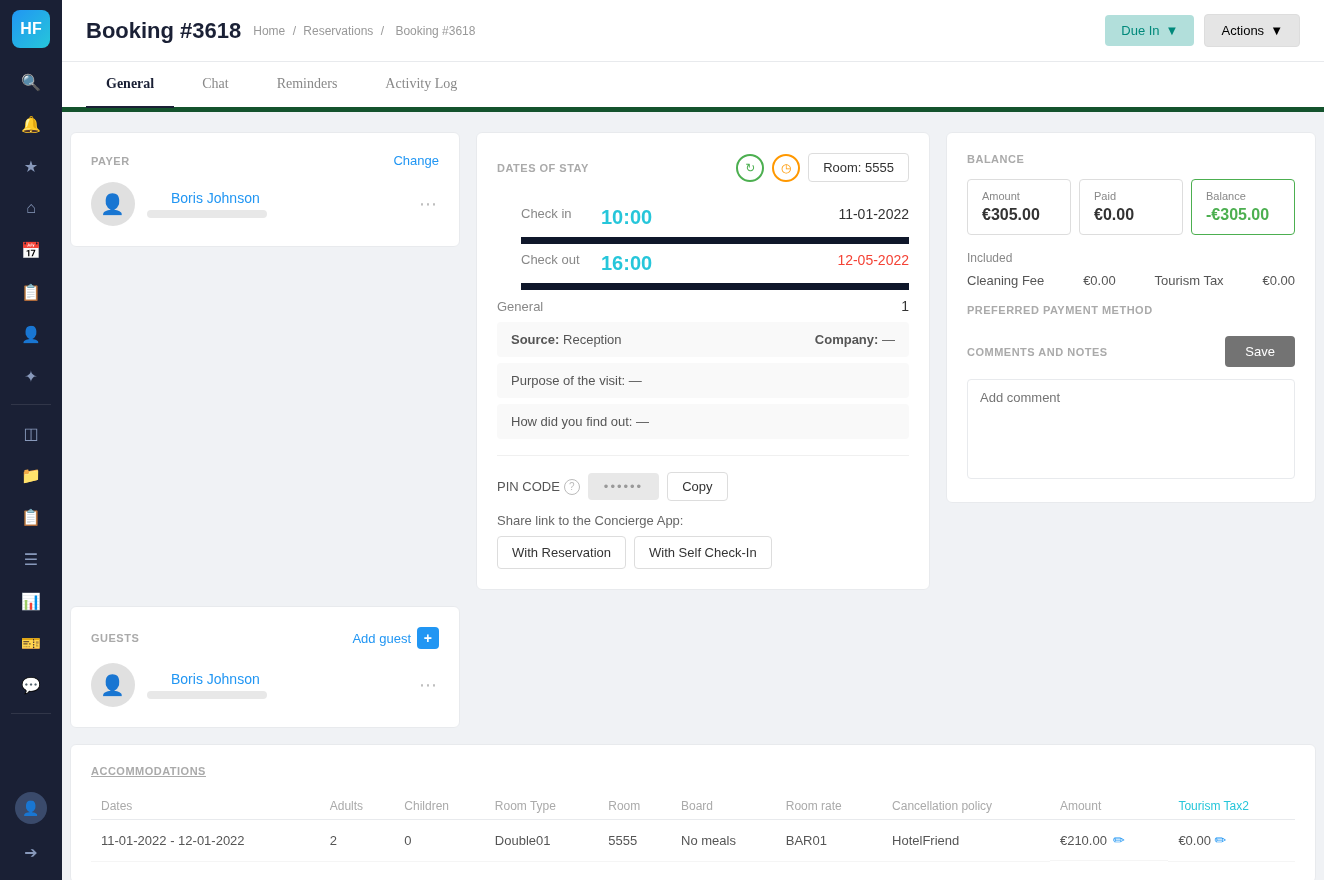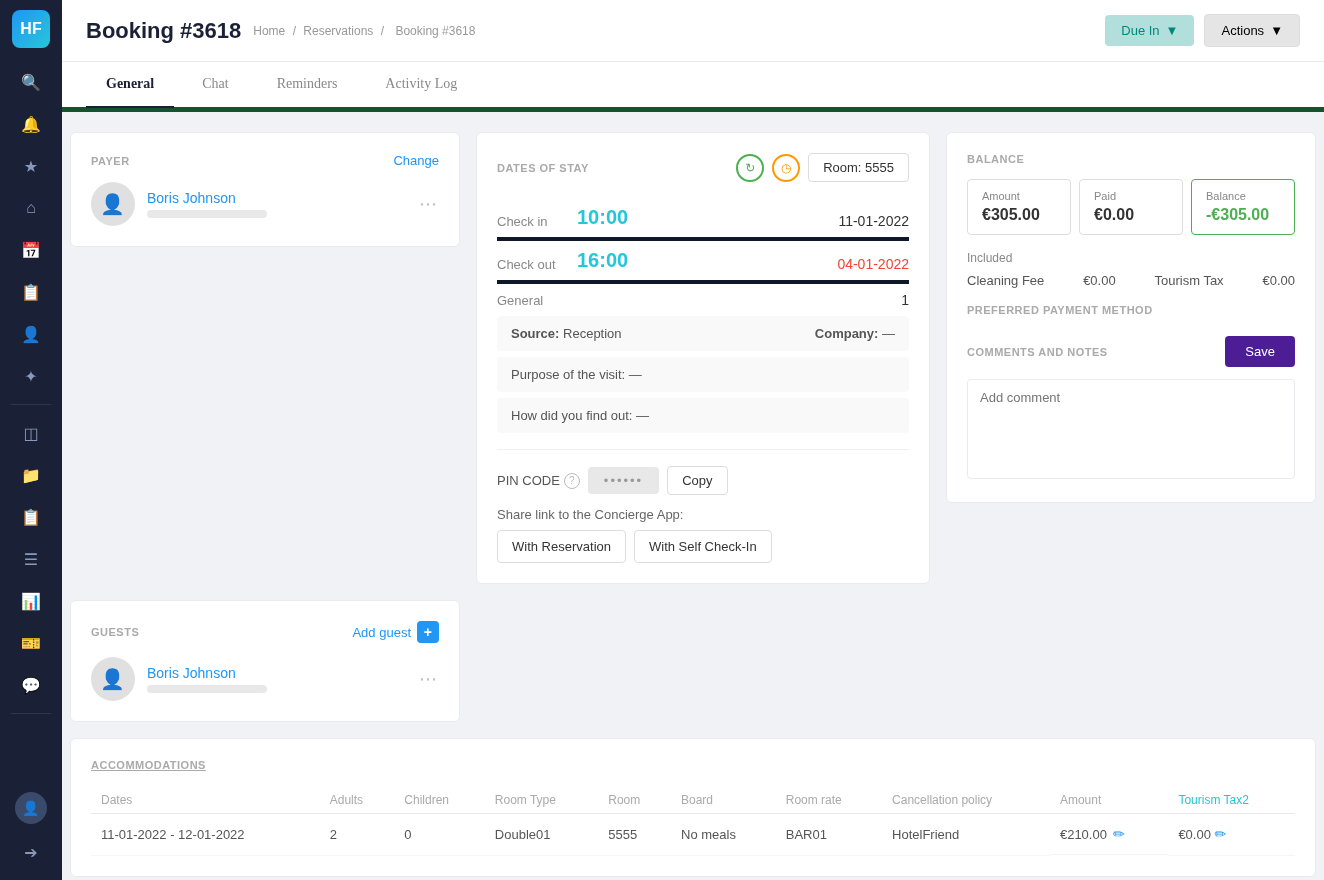--- a/index.html
+++ b/index.html
@@ -166,21 +166,21 @@
       gap: 12px;
     }
     .avatar-circle {
       width: 44px; height: 44px; border-radius: 50%;
       background: #e0e0e0;
       display: flex; align-items: center; justify-content: center;
       color: #999; font-size: 20px;
       flex-shrink: 0;
     }
     .person-info { flex: 1; }
-    .person-name { color: #2196f3; font-size: 14px; font-weight: 500; margin-bottom: 4px; }
+    .person-name { color: #2196f3; font-size: 14px; font-weight: 500; margin-bottom: 4px; margin-left: 24px; }
     .person-sub { height: 8px; background: #e8e8e8; border-radius: 4px; width: 120px; }
     .dots-menu { color: #bbb; font-size: 18px; cursor: pointer; letter-spacing: 2px; }
 
     
     .card-stay { flex: 1; min-width: 0; }
     .stay-header {
       display: flex;
       align-items: center;
       gap: 8px;
       margin-bottom: 16px;
@@ -197,23 +197,24 @@
     .room-badge {
       background: #fff;
       border: 1px solid #ddd;
       border-radius: 4px;
       padding: 6px 14px;
       font-size: 13px;
       font-weight: 500;
     }
     .stay-row {
       display: flex;
-      align-items: flex-end;
+      align-items: flex-start;
       padding: 8px 0;
-      border-bottom: 4px solid #0f172a;
+      border-bottom: 7px solid #0f172a;
+      margin-left: 24px;
     }
     .stay-row:last-child { border-bottom: none; }
     .stay-row-label { color: #888; font-size: 13px; width: 80px; }
     .stay-row-time { color: #26c6da; font-size: 20px; font-weight: 700; width: 80px; }
     .stay-row-date { color: #333; font-size: 14px; flex: 1; text-align: right; }
     .stay-row-date.red { color: #f44336; }
     .nights-row {
       display: flex; align-items: center; justify-content: space-between;
       padding: 8px 0;
     }
@@ -303,21 +304,21 @@
     .included-row { display: flex; justify-content: space-between; font-size: 13px; color: #555; margin-bottom: 4px; }
     .preferred-label { font-size: 11px; color: #aaa; font-weight: 600; text-transform: uppercase; letter-spacing: 0.5px; margin-top: 16px; }
     .comments-header {
       display: flex;
       justify-content: space-between;
       align-items: center;
       margin-bottom: 12px;
     }
     .comments-title { font-size: 11px; color: #aaa; font-weight: 600; text-transform: uppercase; letter-spacing: 0.5px; }
     .btn-save {
-      background: #4c1d95;
+      background: #737373;
       color: #fff;
       border: none;
       border-radius: 4px;
       padding: 8px 20px;
       font-size: 13px;
       cursor: pointer;
     }
     .comment-area {
       width: 100%;
       border: 1px solid #e8eaed;
@@ -439,21 +440,21 @@
         </div>
 
         <div class="stay-row">
           <span class="stay-row-label">Check in</span>
           <span class="stay-row-time">10:00</span>
           <span class="stay-row-date">11-01-2022</span>
         </div>
         <div class="stay-row">
           <span class="stay-row-label">Check out</span>
           <span class="stay-row-time">16:00</span>
-          <span class="stay-row-date red">04-01-2022</span>
+          <span class="stay-row-date red">12-05-2022</span>
         </div>
         <div class="nights-row">
           <span class="nights-label">General</span>
           <span class="nights-val">1</span>
         </div>
 
         <div class="source-row">
           <span><strong>Source:</strong> <span>Reception</span></span>
           <span><strong>Company:</strong> <span>—</span></span>
         </div>

